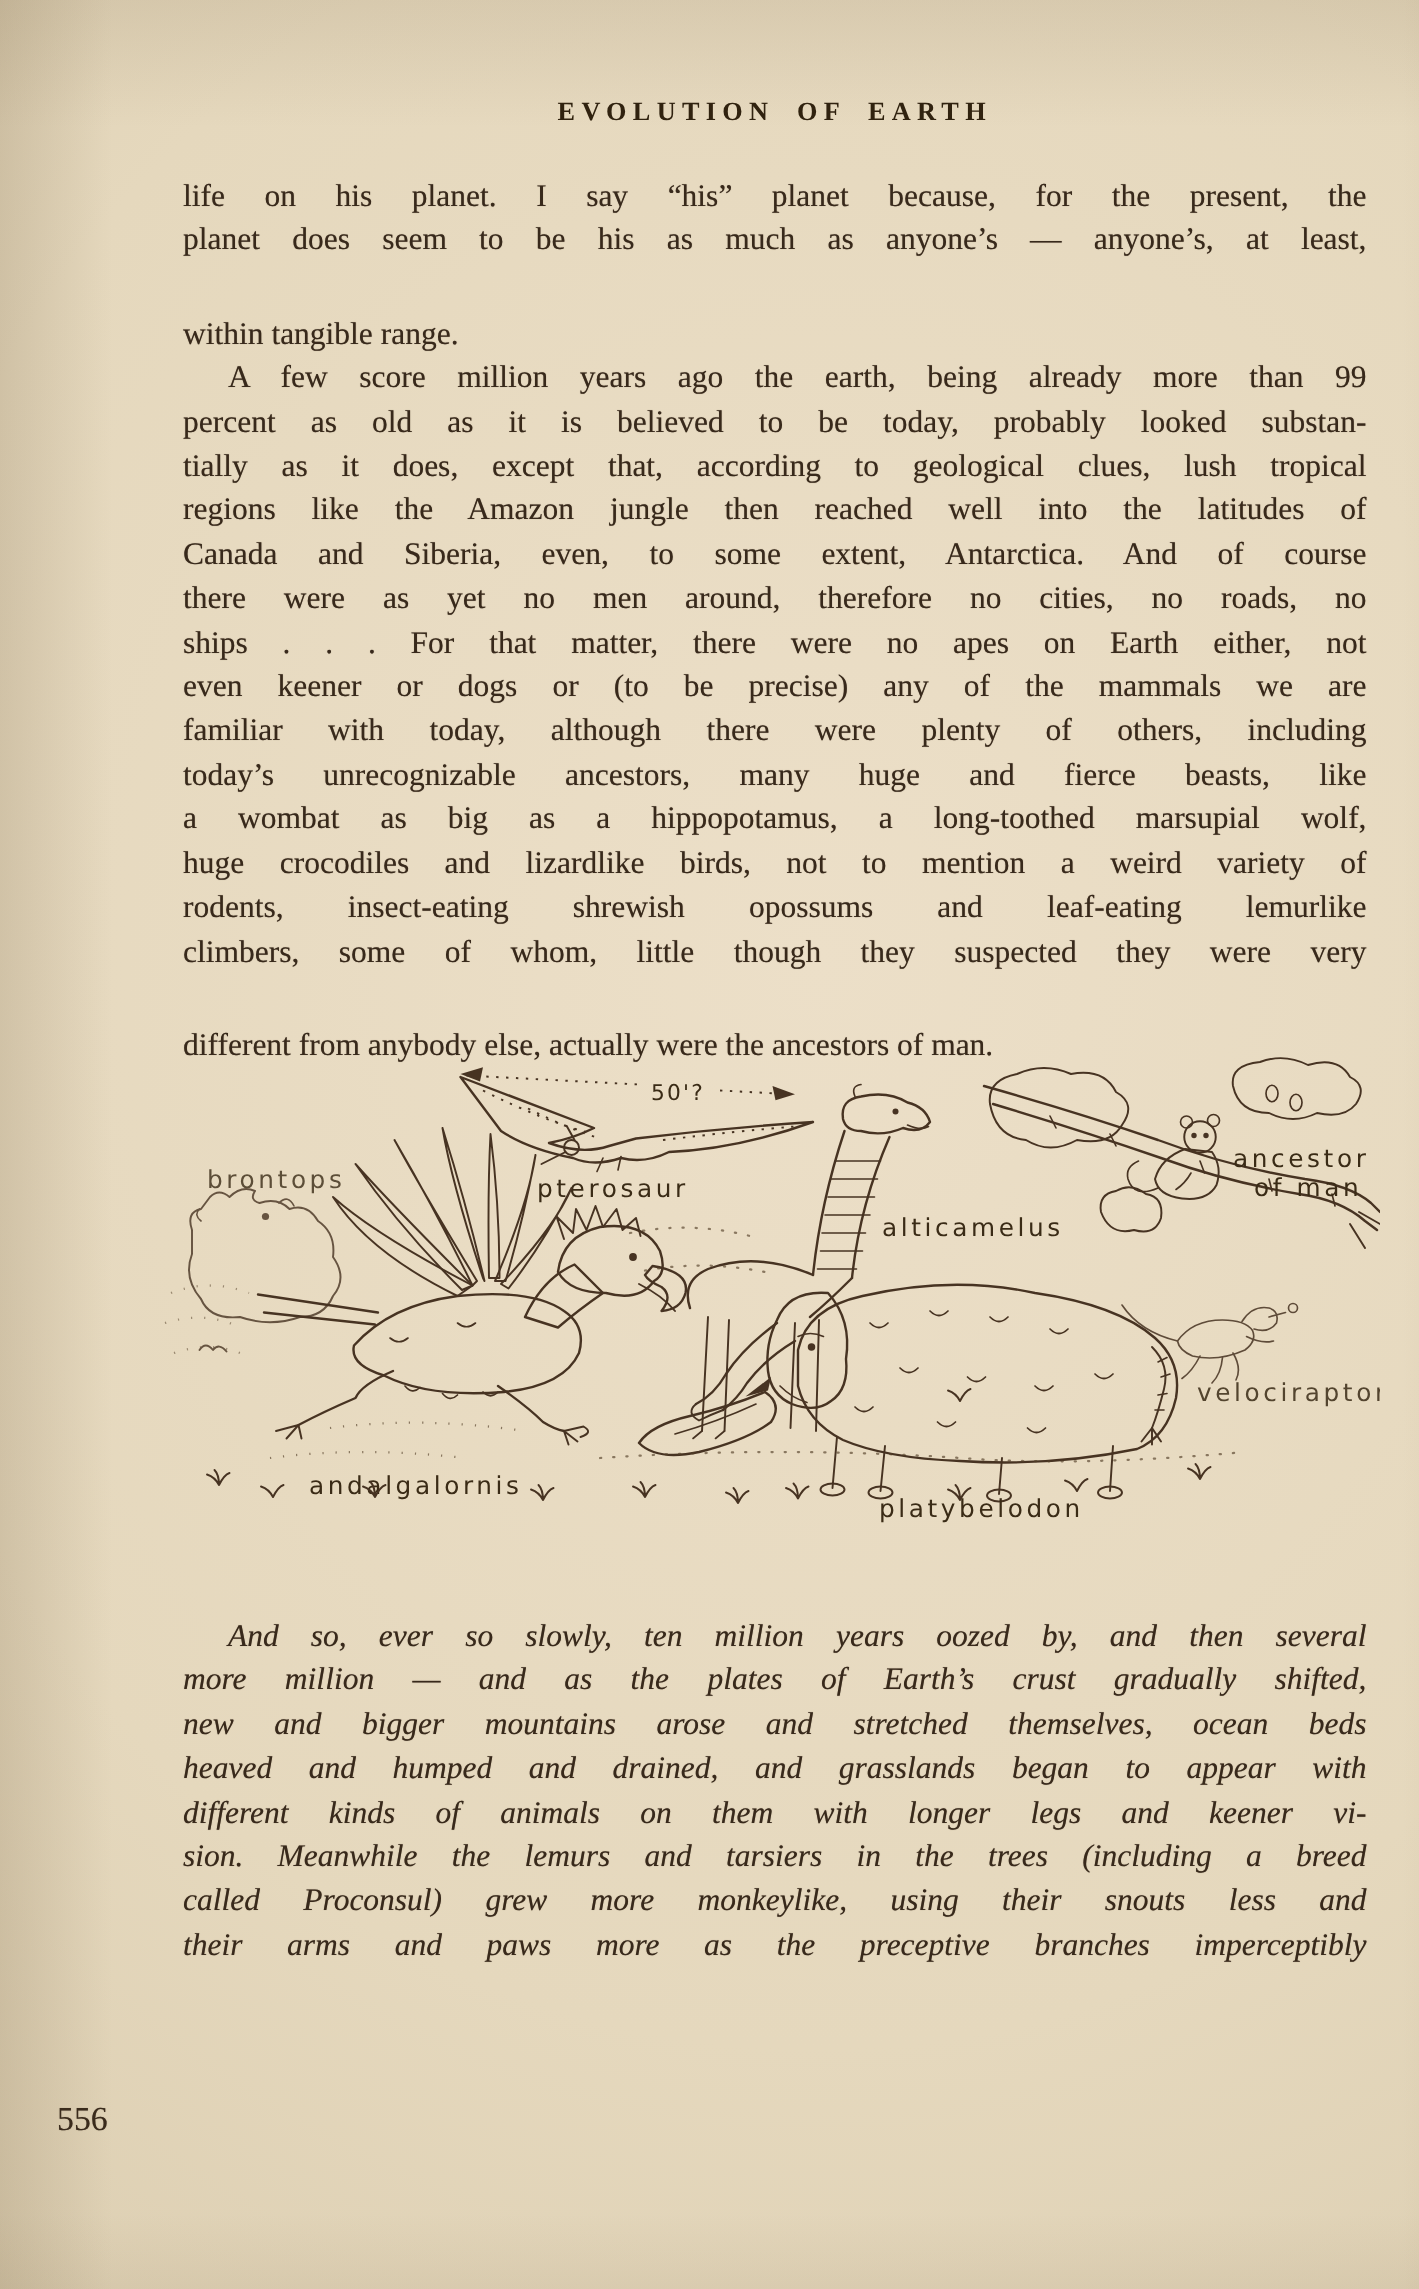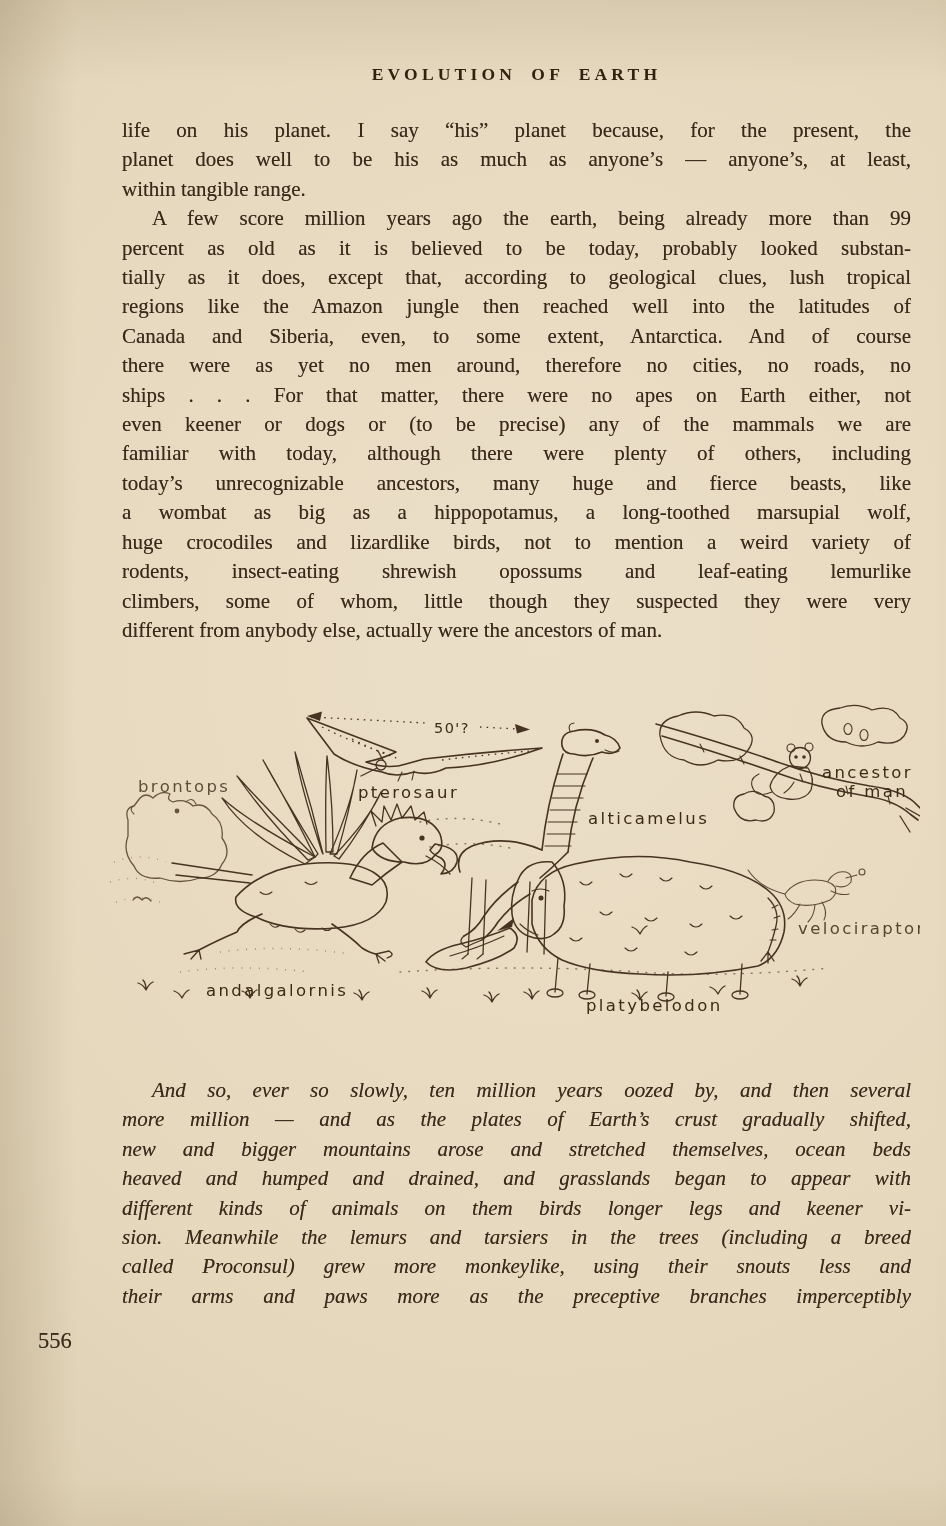--- a/index.html
+++ b/index.html
@@ -25,24 +25,24 @@
     letter-spacing:.24em;word-spacing:.38em;color:#30220f;
   }
   .text-block{
     position:absolute;left:122px;width:789px;
     font-size:21px;line-height:29.4px;
     text-shadow:0 0 .5px rgba(56,41,27,.55);
   }
   #upper-text{top:116px;}
   #lower-text{top:1076px;font-style:italic;}
   .line{text-align:justify;text-align-last:justify;}
-  .line.last{text-align-last:left;}
+  .line.last{text-align-last:left;margin-top:33px;}
   .line.indent{text-indent:30px;}
   .page-number{
-    position:absolute;left:38px;top:1328px;font-size:22.5px;color:#3a2b1c;
+    position:absolute;left:38px;top:1400px;font-size:22.5px;color:#3a2b1c;
     text-shadow:0 0 .5px rgba(56,41,27,.5);
     text-align:right;
   }
   .illo{position:absolute;left:100px;top:702px;}
   .illo .lbl{
     font-family:"DejaVu Sans",sans-serif;font-size:16.5px;letter-spacing:2.4px;
     fill:#3a2b16;
   }
   .illo .lbl.small{font-size:14.5px;letter-spacing:1.5px;}
   .ink{stroke:#473322;fill:none;stroke-linecap:round;stroke-linejoin:round;}
@@ -53,21 +53,21 @@
 </style>
 </head>
 <body>
 
 <div class="page">
 
   <div class="running-head">EVOLUTION OF EARTH</div>
 
   <div class="text-block" id="upper-text">
       <div class="line">life on his planet. I say “his” planet because, for the present, the</div>
-      <div class="line">planet does well to be his as much as anyone’s — anyone’s, at least,</div>
+      <div class="line">planet does seem to be his as much as anyone’s — anyone’s, at least,</div>
       <div class="line last">within tangible range.</div>
       <div class="line indent">A few score million years ago the earth, being already more than 99</div>
       <div class="line">percent as old as it is believed to be today, probably looked substan-</div>
       <div class="line">tially as it does, except that, according to geological clues, lush tropical</div>
       <div class="line">regions like the Amazon jungle then reached well into the latitudes of</div>
       <div class="line">Canada and Siberia, even, to some extent, Antarctica. And of course</div>
       <div class="line">there were as yet no men around, therefore no cities, no roads, no</div>
       <div class="line">ships . . . For that matter, there were no apes on Earth either, not</div>
       <div class="line">even keener or dogs or (to be precise) any of the mammals we are</div>
       <div class="line">familiar with today, although there were plenty of others, including</div>
@@ -235,20 +235,20 @@
       <path class="dots" d="M300,270 Q420,262 540,270 Q620,276 730,266"></path>
       <path class="dots" d="M320,120 Q360,112 400,122 M330,145 Q370,138 410,146"></path>
     </g>
   </svg>
 
   <div class="text-block" id="lower-text">
       <div class="line indent">And so, ever so slowly, ten million years oozed by, and then several</div>
       <div class="line">more million — and as the plates of Earth’s crust gradually shifted,</div>
       <div class="line">new and bigger mountains arose and stretched themselves, ocean beds</div>
       <div class="line">heaved and humped and drained, and grasslands began to appear with</div>
-      <div class="line">different kinds of animals on them birds longer legs and keener vi-</div>
+      <div class="line">different kinds of animals on them with longer legs and keener vi-</div>
       <div class="line">sion. Meanwhile the lemurs and tarsiers in the trees (including a breed</div>
       <div class="line">called Proconsul) grew more monkeylike, using their snouts less and</div>
       <div class="line">their arms and paws more as the preceptive branches imperceptibly</div>
     </div>
 
   <div class="page-number">556</div>
 </div>
 
 </body></html>

